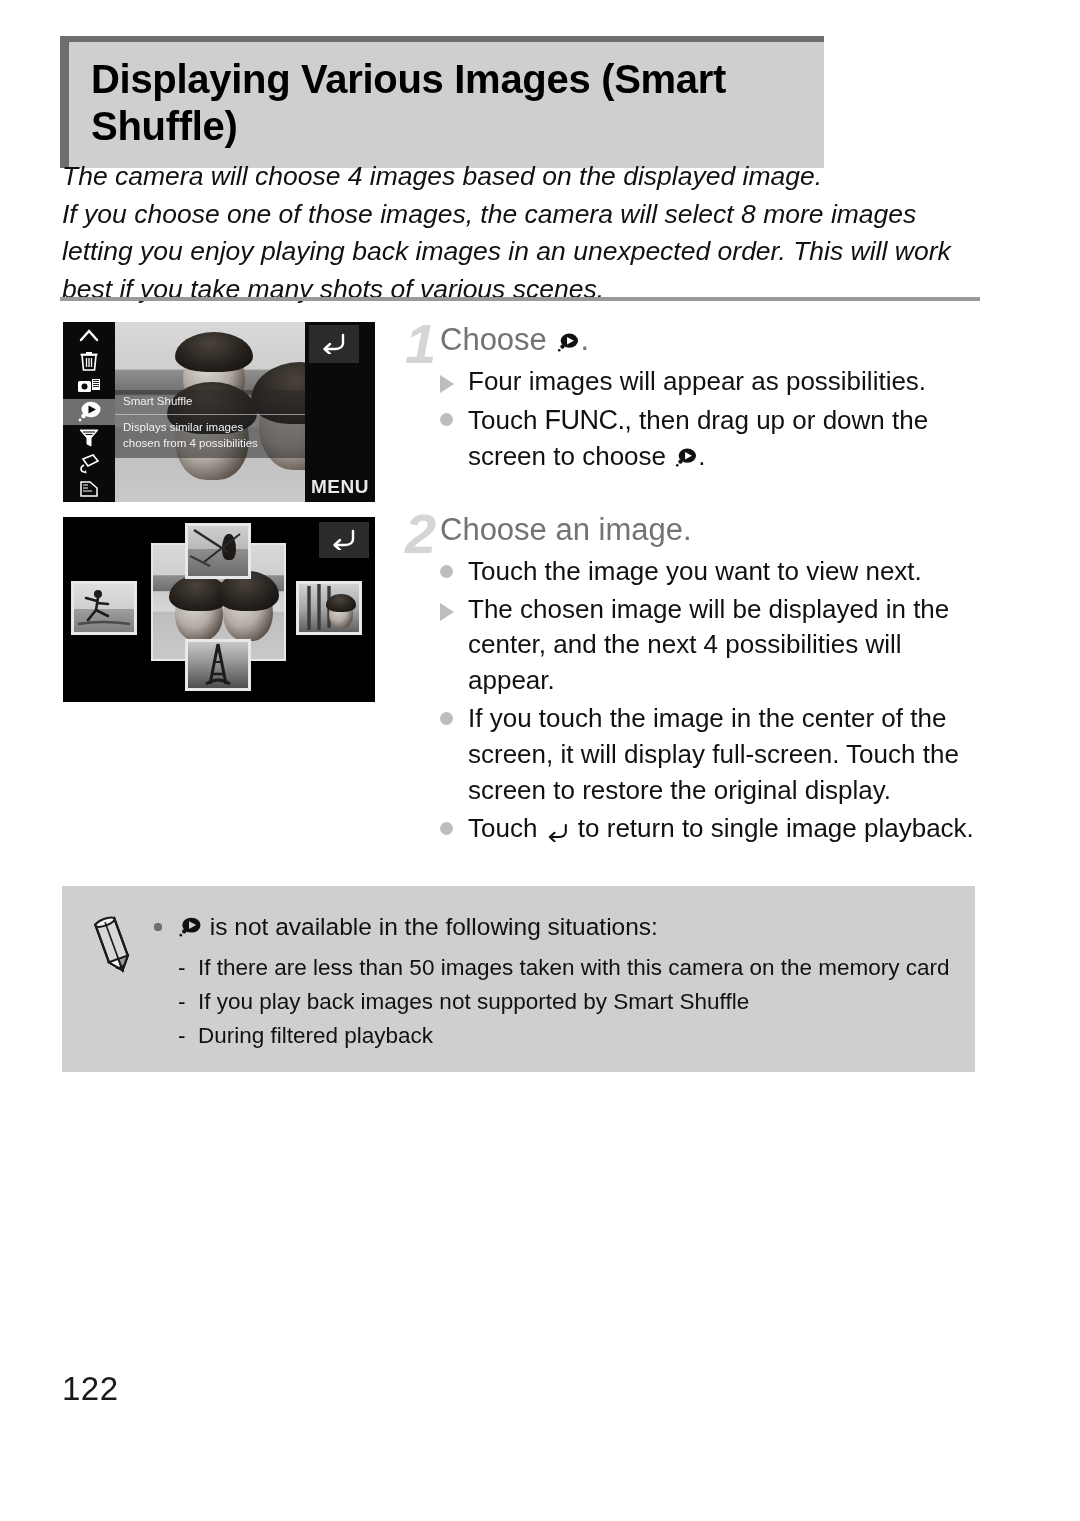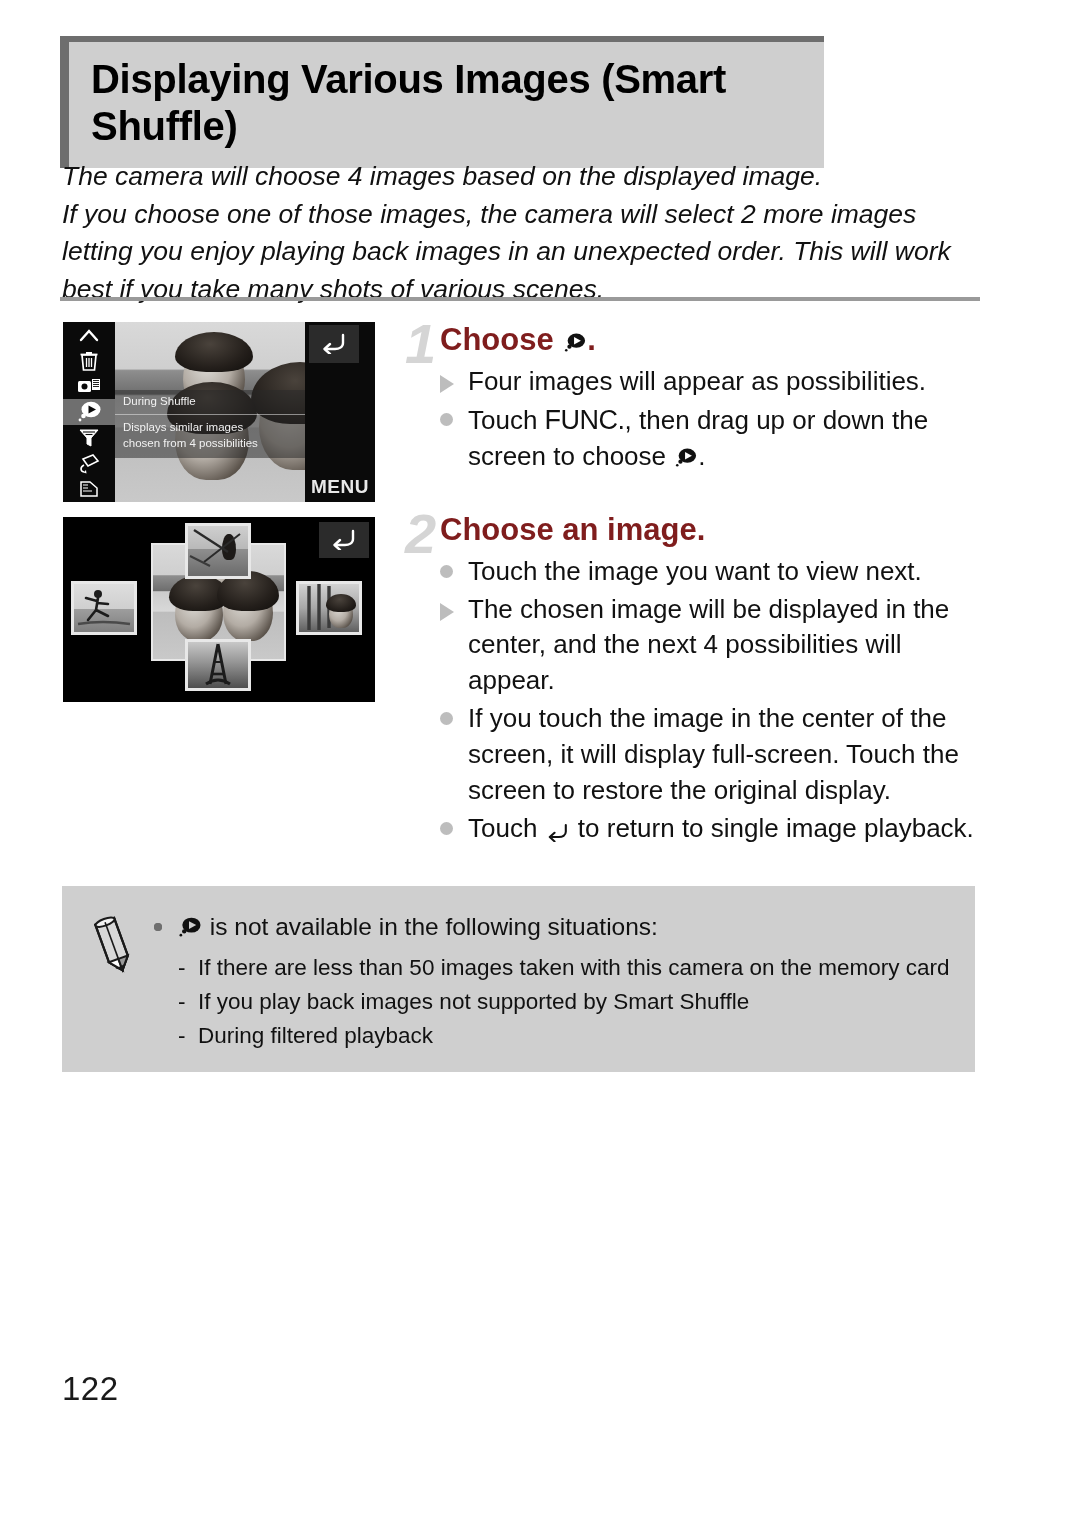--- a/index.html
+++ b/index.html
@@ -203,22 +203,22 @@
     font-weight: bold;
     font-style: italic;
     color: #d5d5d5;
     line-height: 1;
     user-select: none;
   }
   .step-title {
     margin: 0 0 6px 0;
     padding-left: 35px;
     font-size: 31px;
-    font-weight: bold;
-    color: #7f1d1d;
+    font-weight: normal;
+    color: #737373;
     line-height: 1.15;
   }
   .bullets {
     padding-left: 35px;
     margin: 0;
   }
   .bullet {
     position: relative;
     padding-left: 28px;
     margin-bottom: 2px;
@@ -321,21 +321,21 @@
 </style>
 </head>
 <body>
 
 <div class="heading-band">
   <h1 class="heading-title">Displaying Various Images (Smart Shuffle)</h1>
 </div>
 
 <div class="intro">
   <p>The camera will choose 4 images based on the displayed image.</p>
-  <p>If you choose one of those images, the camera will select 2 more images letting you enjoy playing back images in an unexpected order. This will work best if you take many shots of various scenes.</p>
+  <p>If you choose one of those images, the camera will select 8 more images letting you enjoy playing back images in an unexpected order. This will work best if you take many shots of various scenes.</p>
 </div>
 
 <div class="divider"></div>
 
 <div class="shot shot1">
   <div class="beach">
     <div class="head-blob" style="left:120px; top:18px; width:62px; height:72px;"></div>
     <div class="hair-blob" style="left:112px; top:10px; width:78px; height:40px;"></div>
     <div class="head-blob" style="left:196px; top:52px; width:80px; height:96px;"></div>
     <div class="hair-blob" style="left:188px; top:40px; width:98px; height:62px;"></div>
@@ -403,21 +403,21 @@
       <span>
         <svg width="22" height="18" viewBox="0 0 22 18">
           <path d="M3 2 H12 L19 8 V16 H3 Z" fill="none" stroke="#fff" stroke-width="1.5"></path>
           <path d="M5 5 H10 M5 8 H10 M5 11 H14" stroke="#fff" stroke-width="1.2"></path>
         </svg>
       </span>
     </div>
   </div>
 
   <div class="info-panel">
-    <div class="info-title">During Shuffle</div>
+    <div class="info-title">Smart Shuffle</div>
     <div class="info-desc">
       <div>Displays similar images</div>
       <div>chosen from 4 possibilities</div>
     </div>
   </div>
 
   <div class="right-rail">
     <div class="back-btn">
       <span>
         <svg width="30" height="24" viewBox="0 0 30 24">

